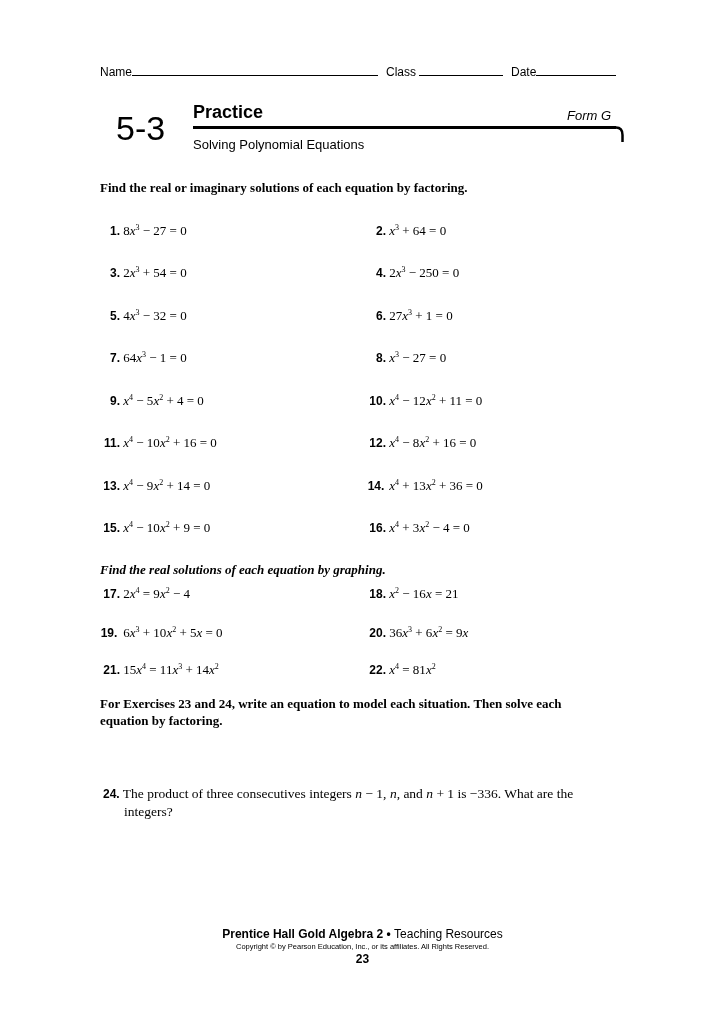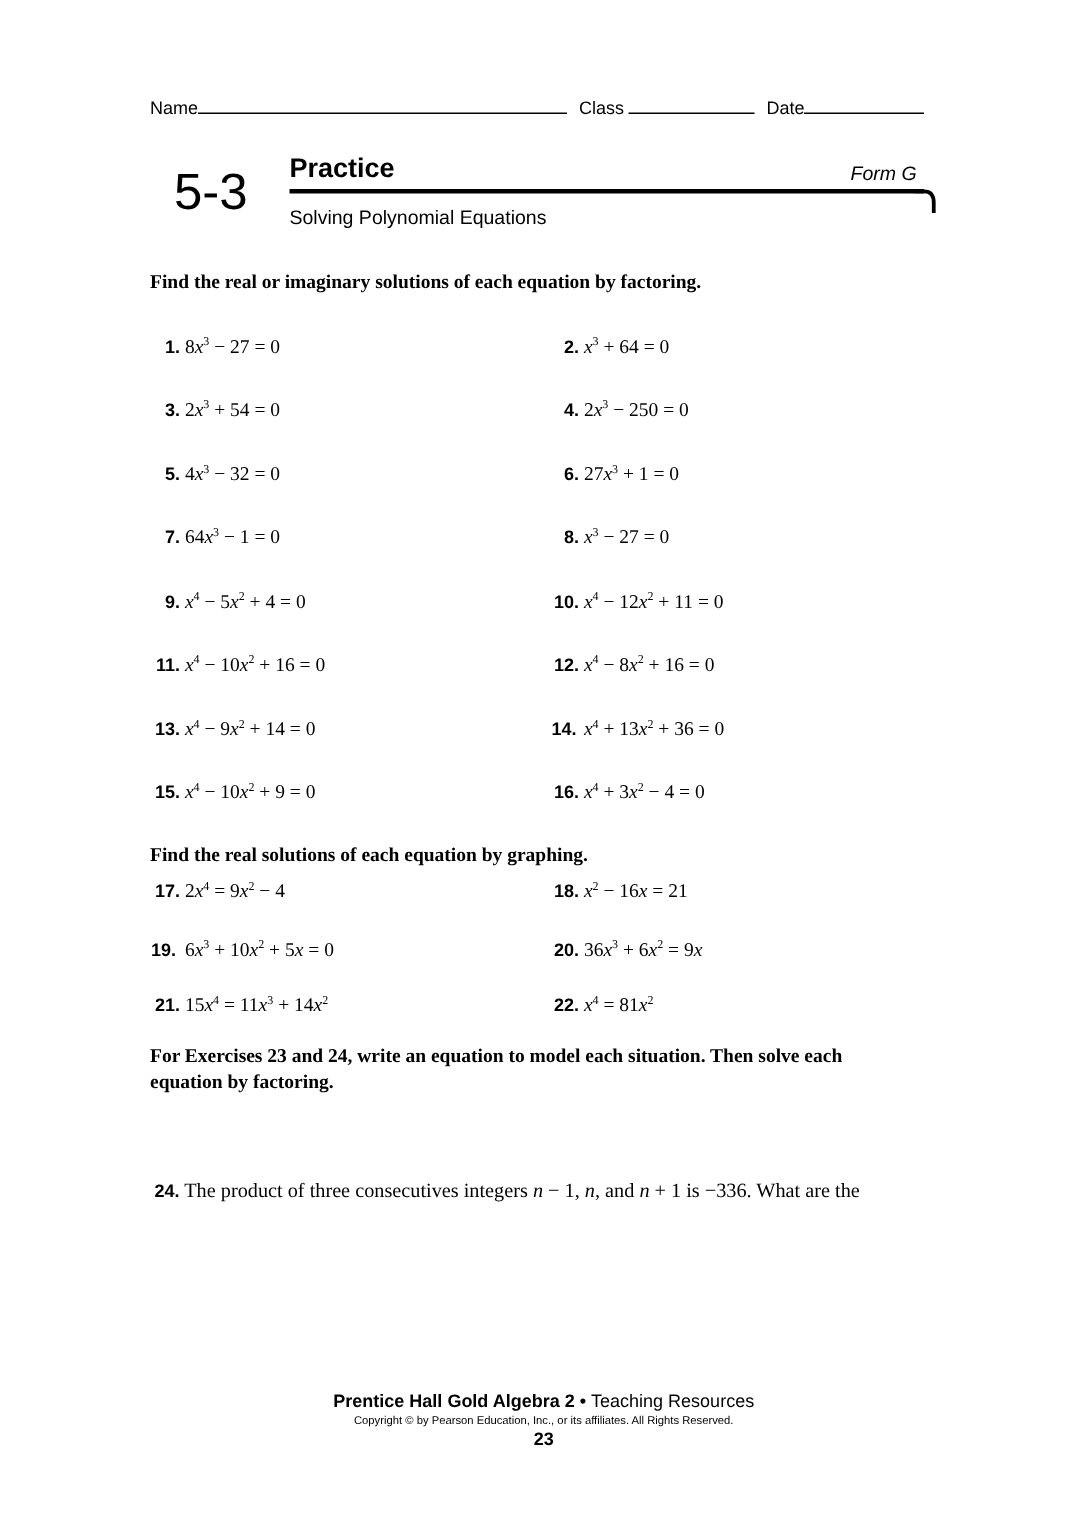--- a/index.html
+++ b/index.html
@@ -66,36 +66,37 @@
     <div class="abs prob" style="top: 393px; left: 98px;"><span class="pnum" style="display:inline-block;width:22px;text-align:right;">9.</span> <span class="eq"><i>x</i><sup>4</sup> − 5<i>x</i><sup>2</sup> + 4 = 0</span></div>
     <div class="abs prob" style="top: 393px; left: 366px;"><span class="pnum" style="display:inline-block;width:20px;text-align:right;">10.</span> <span class="eq"><i>x</i><sup>4</sup> − 12<i>x</i><sup>2</sup> + 11 = 0</span></div>
     <div class="abs prob" style="top: 435px; left: 98px;"><span class="pnum" style="display:inline-block;width:22px;text-align:right;">11.</span> <span class="eq"><i>x</i><sup>4</sup> − 10<i>x</i><sup>2</sup> + 16 = 0</span></div>
     <div class="abs prob" style="top: 435px; left: 366px;"><span class="pnum" style="display:inline-block;width:20px;text-align:right;">12.</span> <span class="eq"><i>x</i><sup>4</sup> − 8<i>x</i><sup>2</sup> + 16 = 0</span></div>
     <div class="abs prob" style="top: 478px; left: 98px;"><span class="pnum" style="display:inline-block;width:22px;text-align:right;">13.</span> <span class="eq"><i>x</i><sup>4</sup> − 9<i>x</i><sup>2</sup> + 14 = 0</span></div>
     <div class="abs prob" style="top: 478px; left: 366px;"><span class="pnum" style="display:inline-block;width:20px;text-align:center;">14.</span> <span class="eq"><i>x</i><sup>4</sup> + 13<i>x</i><sup>2</sup> + 36 = 0</span></div>
     <div class="abs prob" style="top: 520px; left: 98px;"><span class="pnum" style="display:inline-block;width:22px;text-align:right;">15.</span> <span class="eq"><i>x</i><sup>4</sup> − 10<i>x</i><sup>2</sup> + 9 = 0</span></div>
     <div class="abs prob" style="top: 520px; left: 366px;"><span class="pnum" style="display:inline-block;width:20px;text-align:right;">16.</span> <span class="eq"><i>x</i><sup>4</sup> + 3<i>x</i><sup>2</sup> − 4 = 0</span></div>
   </div>
 
-<div class="abs instr" style="left:100px; top:562px;">Find the real solutions of each equation by graphing.</div>
+<div class="abs instr" style="left:100px; top:562px;font-style:italic;">Find the real solutions of each equation by graphing.</div>
 <div id="sec2">
     <div class="abs prob" style="top: 586px; left: 98px;"><span class="pnum" style="display:inline-block;width:22px;text-align:right;">17.</span> <span class="eq">2<i>x</i><sup>4</sup> = 9<i>x</i><sup>2</sup> − 4</span></div>
     <div class="abs prob" style="top: 586px; left: 366px;"><span class="pnum" style="display:inline-block;width:20px;text-align:right;">18.</span> <span class="eq"><i>x</i><sup>2</sup> − 16<i>x</i> = 21</span></div>
     <div class="abs prob" style="top: 625px; left: 98px;"><span class="pnum" style="display:inline-block;width:22px;text-align:center;">19.</span> <span class="eq">6<i>x</i><sup>3</sup> + 10<i>x</i><sup>2</sup> + 5<i>x</i> = 0</span></div>
     <div class="abs prob" style="top: 625px; left: 366px;"><span class="pnum" style="display:inline-block;width:20px;text-align:right;">20.</span> <span class="eq">36<i>x</i><sup>3</sup> + 6<i>x</i><sup>2</sup> = 9<i>x</i></span></div>
     <div class="abs prob" style="top: 662px; left: 98px;"><span class="pnum" style="display:inline-block;width:22px;text-align:right;">21.</span> <span class="eq">15<i>x</i><sup>4</sup> = 11<i>x</i><sup>3</sup> + 14<i>x</i><sup>2</sup></span></div>
     <div class="abs prob" style="top: 662px; left: 366px;"><span class="pnum" style="display:inline-block;width:20px;text-align:right;">22.</span> <span class="eq"><i>x</i><sup>4</sup> = 81<i>x</i><sup>2</sup></span></div>
   </div>
 
 <div class="abs instr" style="left:100px; top:696px;">For Exercises 23 and 24, write an equation to model each situation. Then solve each</div>
 <div class="abs instr" style="left:100px; top:713px;">equation by factoring.</div>
 
 <div class="abs" style="left:100px; top:738px;">
 </div>
 <div class="abs" style="left:103px; top:785px;">
   <div class="word"><span class="pnum">24.</span> <span>The product of three consecutives integers <i>n</i> − 1, <i>n</i>, and <i>n</i> + 1 is −336. What are the</span></div>
+  <div class="word" style="padding-left:21px;">integers?</div>
 </div>
 
 <div class="abs sans footer-title">
   <b>Prentice Hall Gold Algebra 2</b><b> • </b><span>Teaching Resources</span>
 </div>
 <div class="abs sans footer-copy">Copyright © by Pearson Education, Inc., or its affiliates. All Rights Reserved.</div>
 <div class="abs sans footer-page">23</div>
 
 </body></html>

